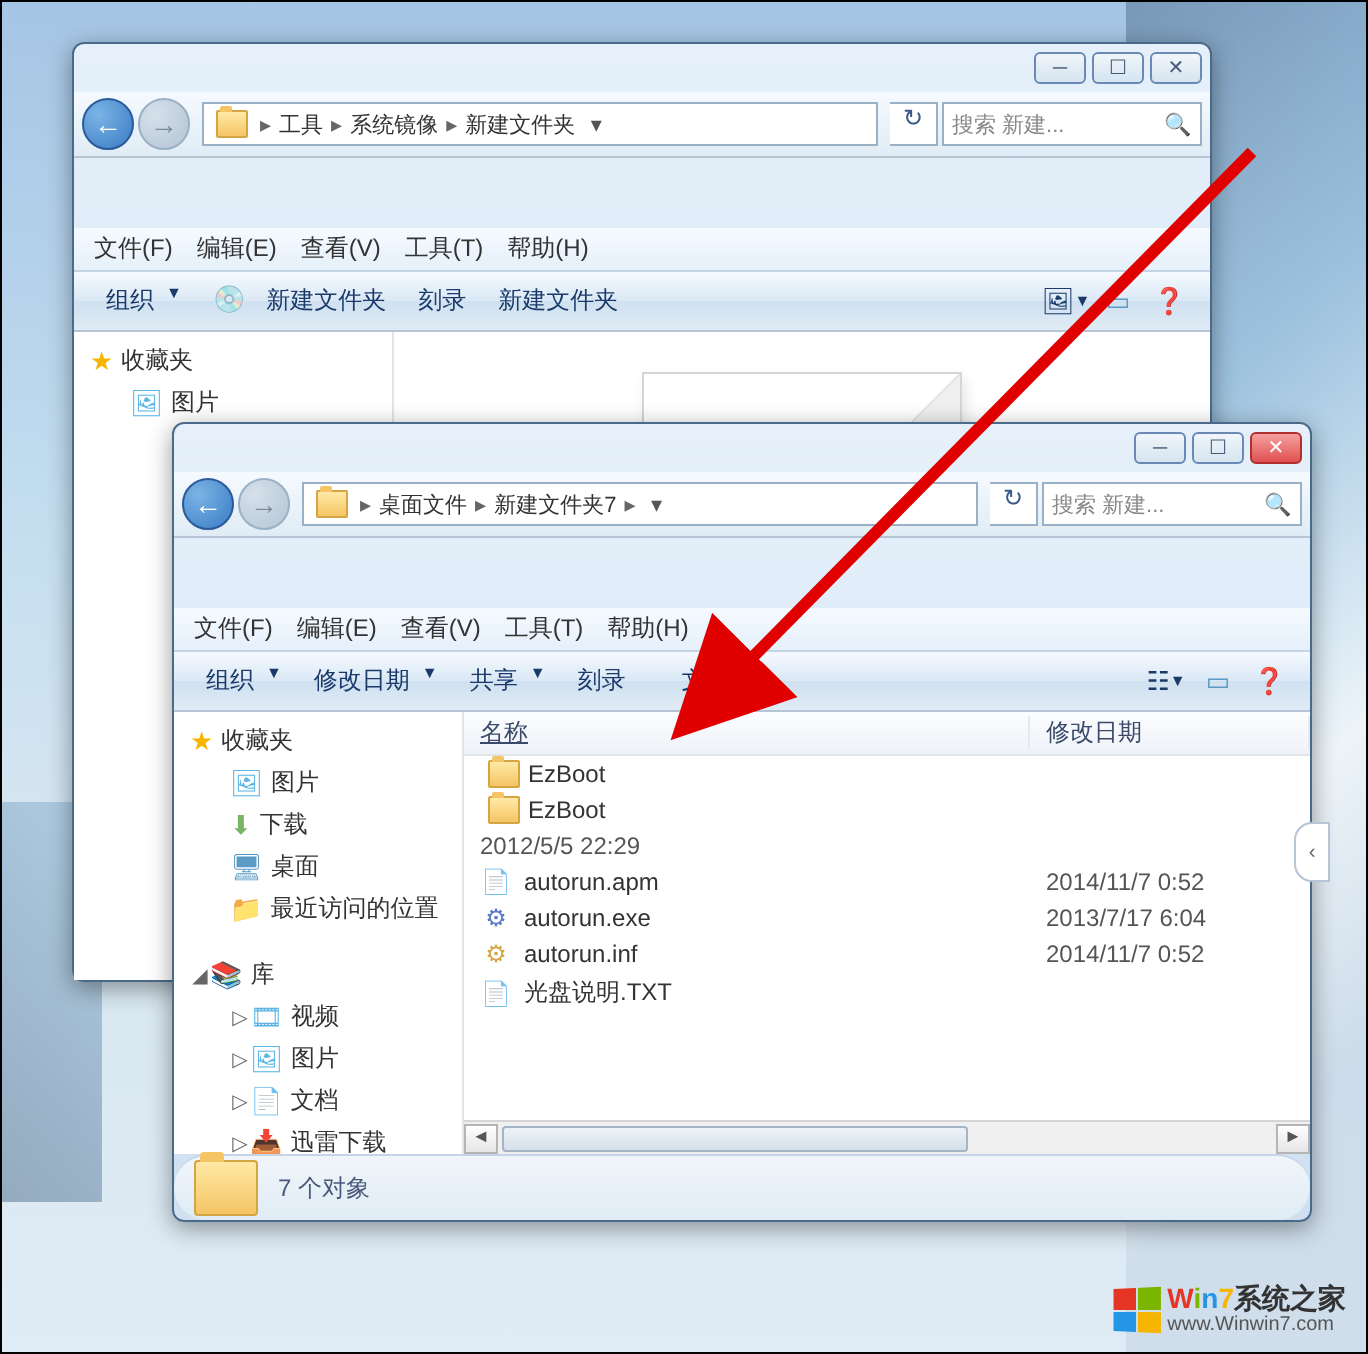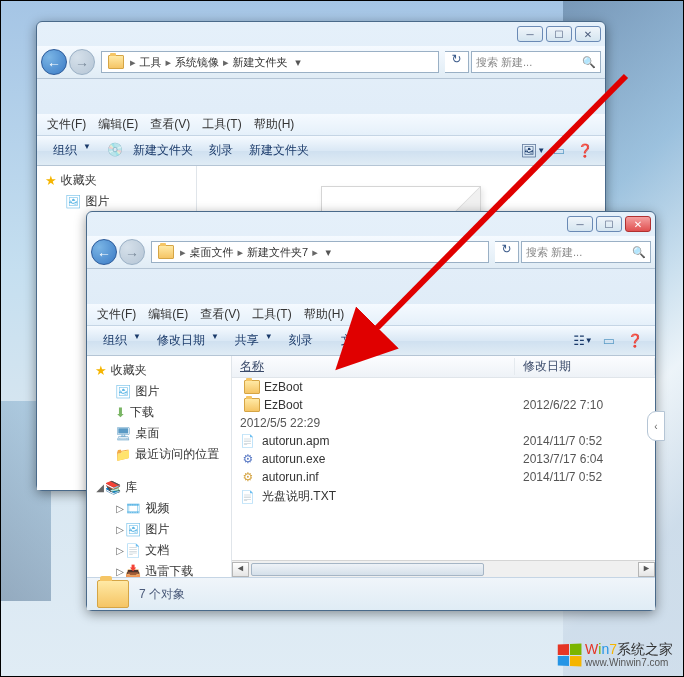--- a/index.html
+++ b/index.html
@@ -70,32 +70,32 @@
 .file-icon { width: 16px; height: 14px; margin-right: 6px; text-align: center; font-size: 12px; }
 .txt-icon { color: #7a8a9a; }
 .exe-icon { color: #5a7ac5; }
 .inf-icon { color: #d5a545; }
 
 .hscroll { height: 17px; background: #f0f0f0; border-top: 1px solid #d5d5d5; display: flex; align-items: center; }
 .hscroll-btn { width: 17px; height: 15px; background: linear-gradient(to bottom, #fff, #e5e5e5); border: 1px solid #b5b5b5; font-size: 9px; text-align: center; color: #555; }
 .hscroll-track { flex: 1; height: 15px; position: relative; }
 .hscroll-thumb { position: absolute; left: 2px; width: 60%; height: 13px; top: 1px; background: linear-gradient(to bottom, #eef2f7, #d5e0ea); border: 1px solid #a5b5c5; border-radius: 2px; }
 
-.statusbar { height: 32px; background: linear-gradient(to bottom, #f0f5fa, #e0ecf5); border-top: 1px solid #c5d5e5; display: flex; align-items: center; padding: 16px 10px; font-size: 12px; color: #4a5a7a; }
+.statusbar { height: 32px; background: linear-gradient(to bottom, #f0f5fa, #e0ecf5); border-top: 1px solid #c5d5e5; display: flex; align-items: center; padding: 16px 10px; font-size: 12px; color: #4a5a7a; border-radius: 17px; }
 .status-folder { width: 32px; height: 28px; background: linear-gradient(to bottom, #ffe9a5, #f5c565); border: 1px solid #d5a545; border-radius: 2px; margin-right: 10px; position: relative; }
 .status-folder::before { content: ''; position: absolute; top: -5px; left: 2px; width: 12px; height: 5px; background: #f5c565; border-radius: 2px 2px 0 0; }
 
 .arrow { position: absolute; z-index: 20; pointer-events: none; }
 .knob { position: absolute; right: -10px; top: 50%; width: 18px; height: 30px; background: #fff; border: 1px solid #b5c5d5; border-radius: 9px 0 0 9px; z-index: 6; display: flex; align-items: center; justify-content: center; font-size: 10px; color: #666; }
 
 .watermark { position: absolute; bottom: 8px; right: 10px; z-index: 30; font-size: 14px; color: #333; display: flex; align-items: center; gap: 4px; }
 .winlogo { width: 24px; height: 22px; display: grid; grid-template: 1fr 1fr / 1fr 1fr; gap: 1px; transform: perspective(40px) rotateY(-10deg); }
 .wl-r { background: #e53525; } .wl-g { background: #7ab500; } .wl-b { background: #2595e5; } .wl-y { background: #f5b500; }
 .wm-text { line-height: 1.1; }
-.wm-main { font-weight: normal; }
+.wm-main { font-weight: bold; }
 .wm-sub { font-size: 10px; color: #555; }
 .wm-w { color: #e53525; } .wm-i { color: #7ab500; } .wm-n { color: #2595e5; } .wm-7 { color: #f5b500; }
 </style>
 </head>
 <body>
 
 <div class="mountain"></div>
 <div class="mountain-left"></div>
 
 <div class="window window-back">
@@ -282,21 +282,20 @@
             <div class="file-name-cell">
               <span class="folder-icon"></span>
               <span>EzBoot</span>
             </div>
           </div>
           <div class="file-row">
             <div class="file-name-cell">
               <span class="folder-icon"></span>
               <span>EzBoot</span>
             </div>
-            <div class="file-date-cell">2012/6/22 7:10</div>
           </div>
           <div class="file-row">
             <div class="file-date-cell">2012/5/5 22:29</div>
           </div>
           <div class="file-row">
             <div class="file-name-cell">
               <span class="file-icon txt-icon">📄</span>
               <span>autorun.apm</span>
             </div>
             <div class="file-date-cell">2014/11/7 0:52</div>

